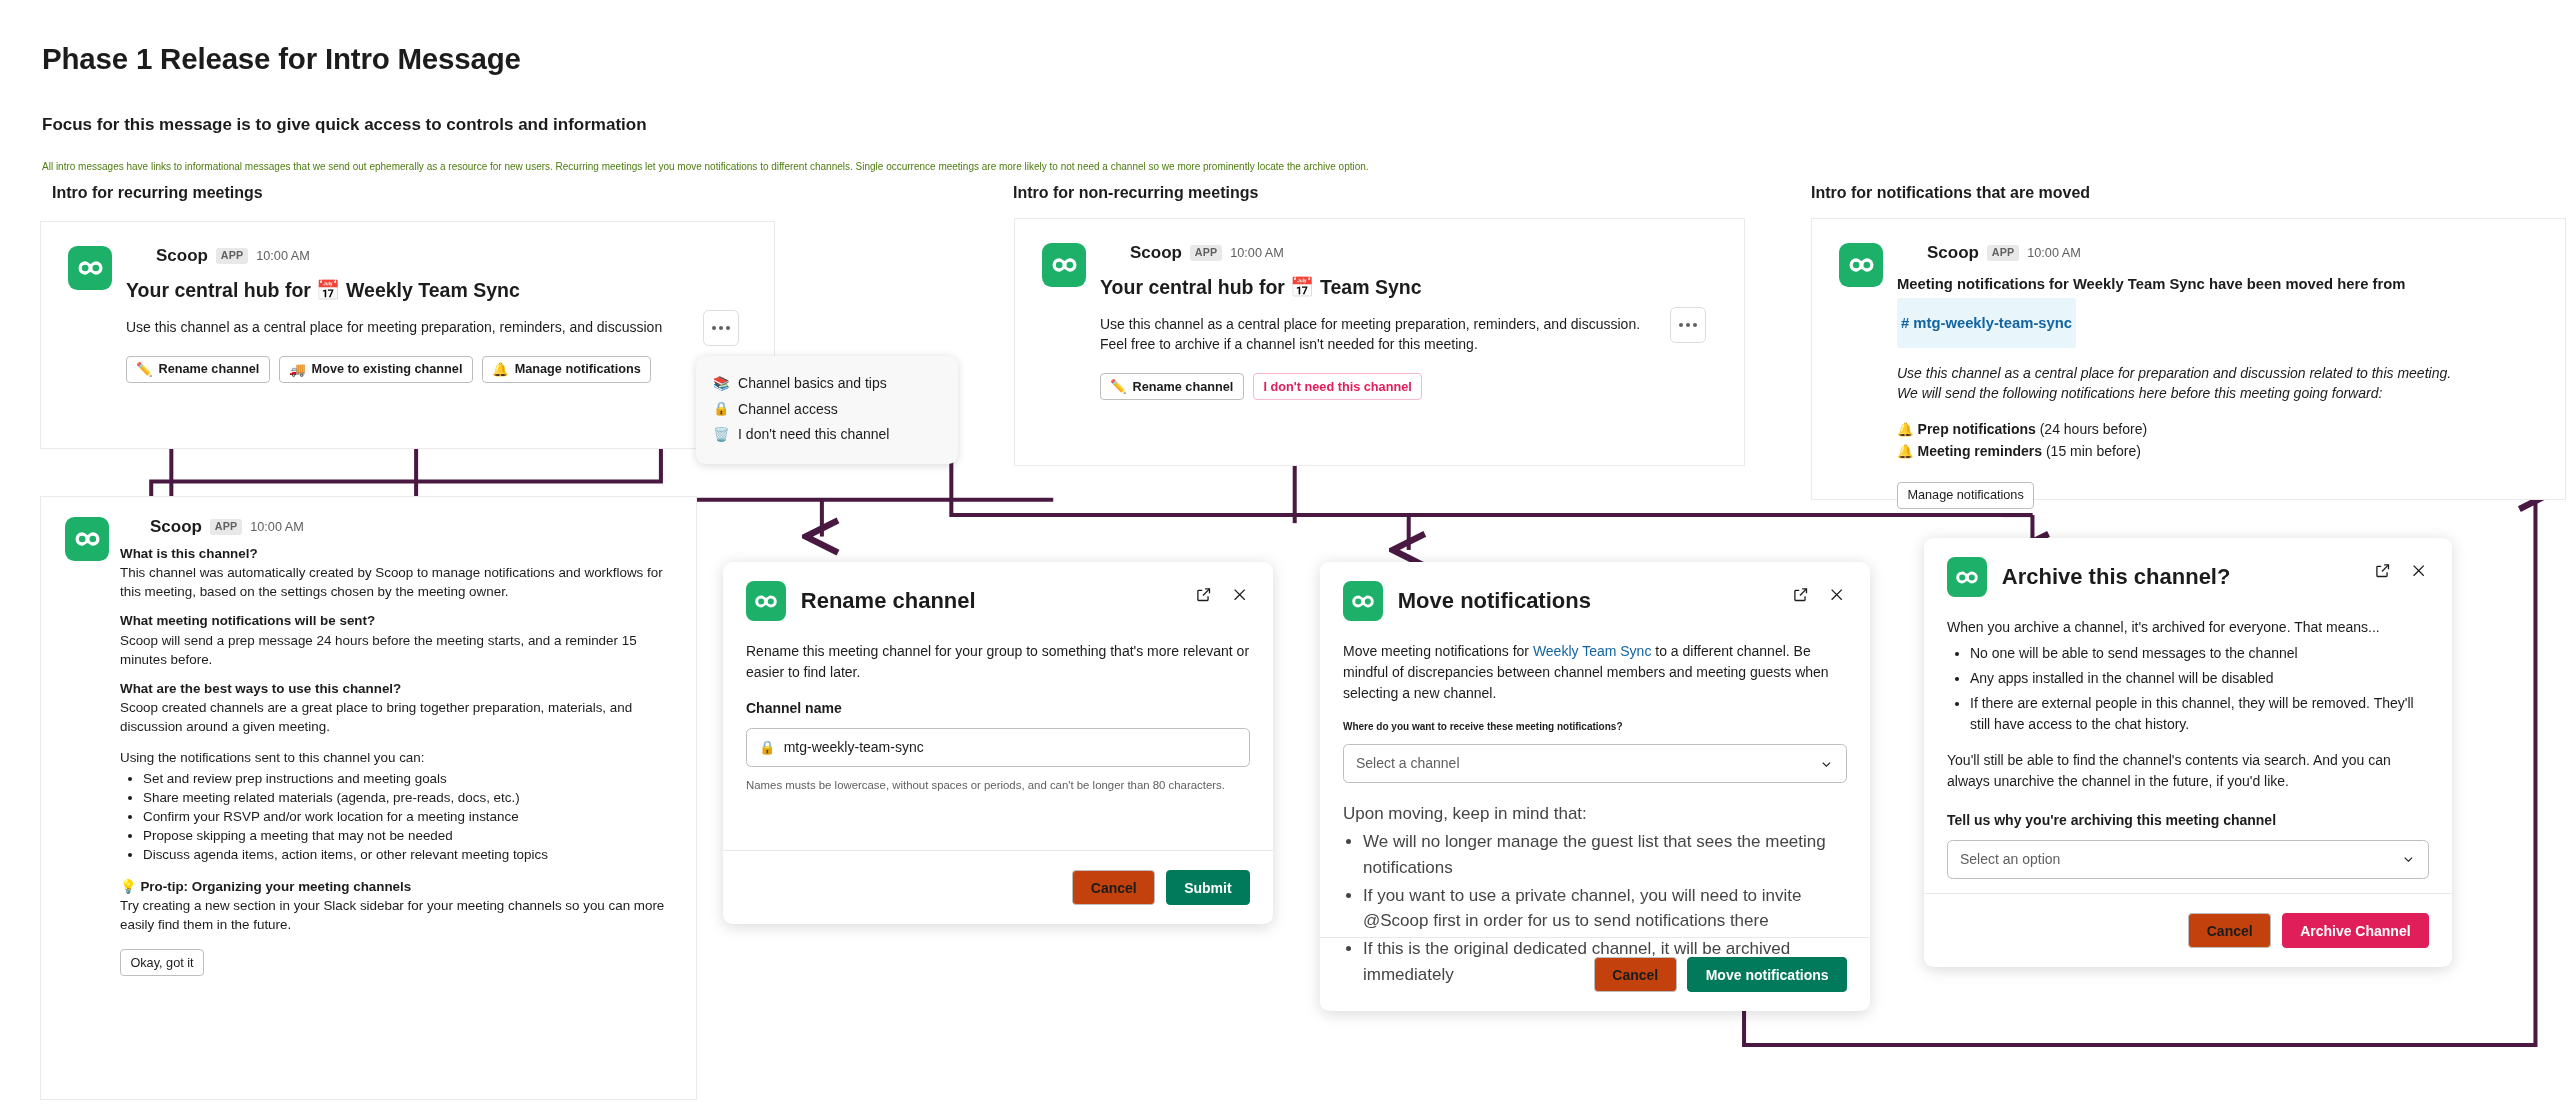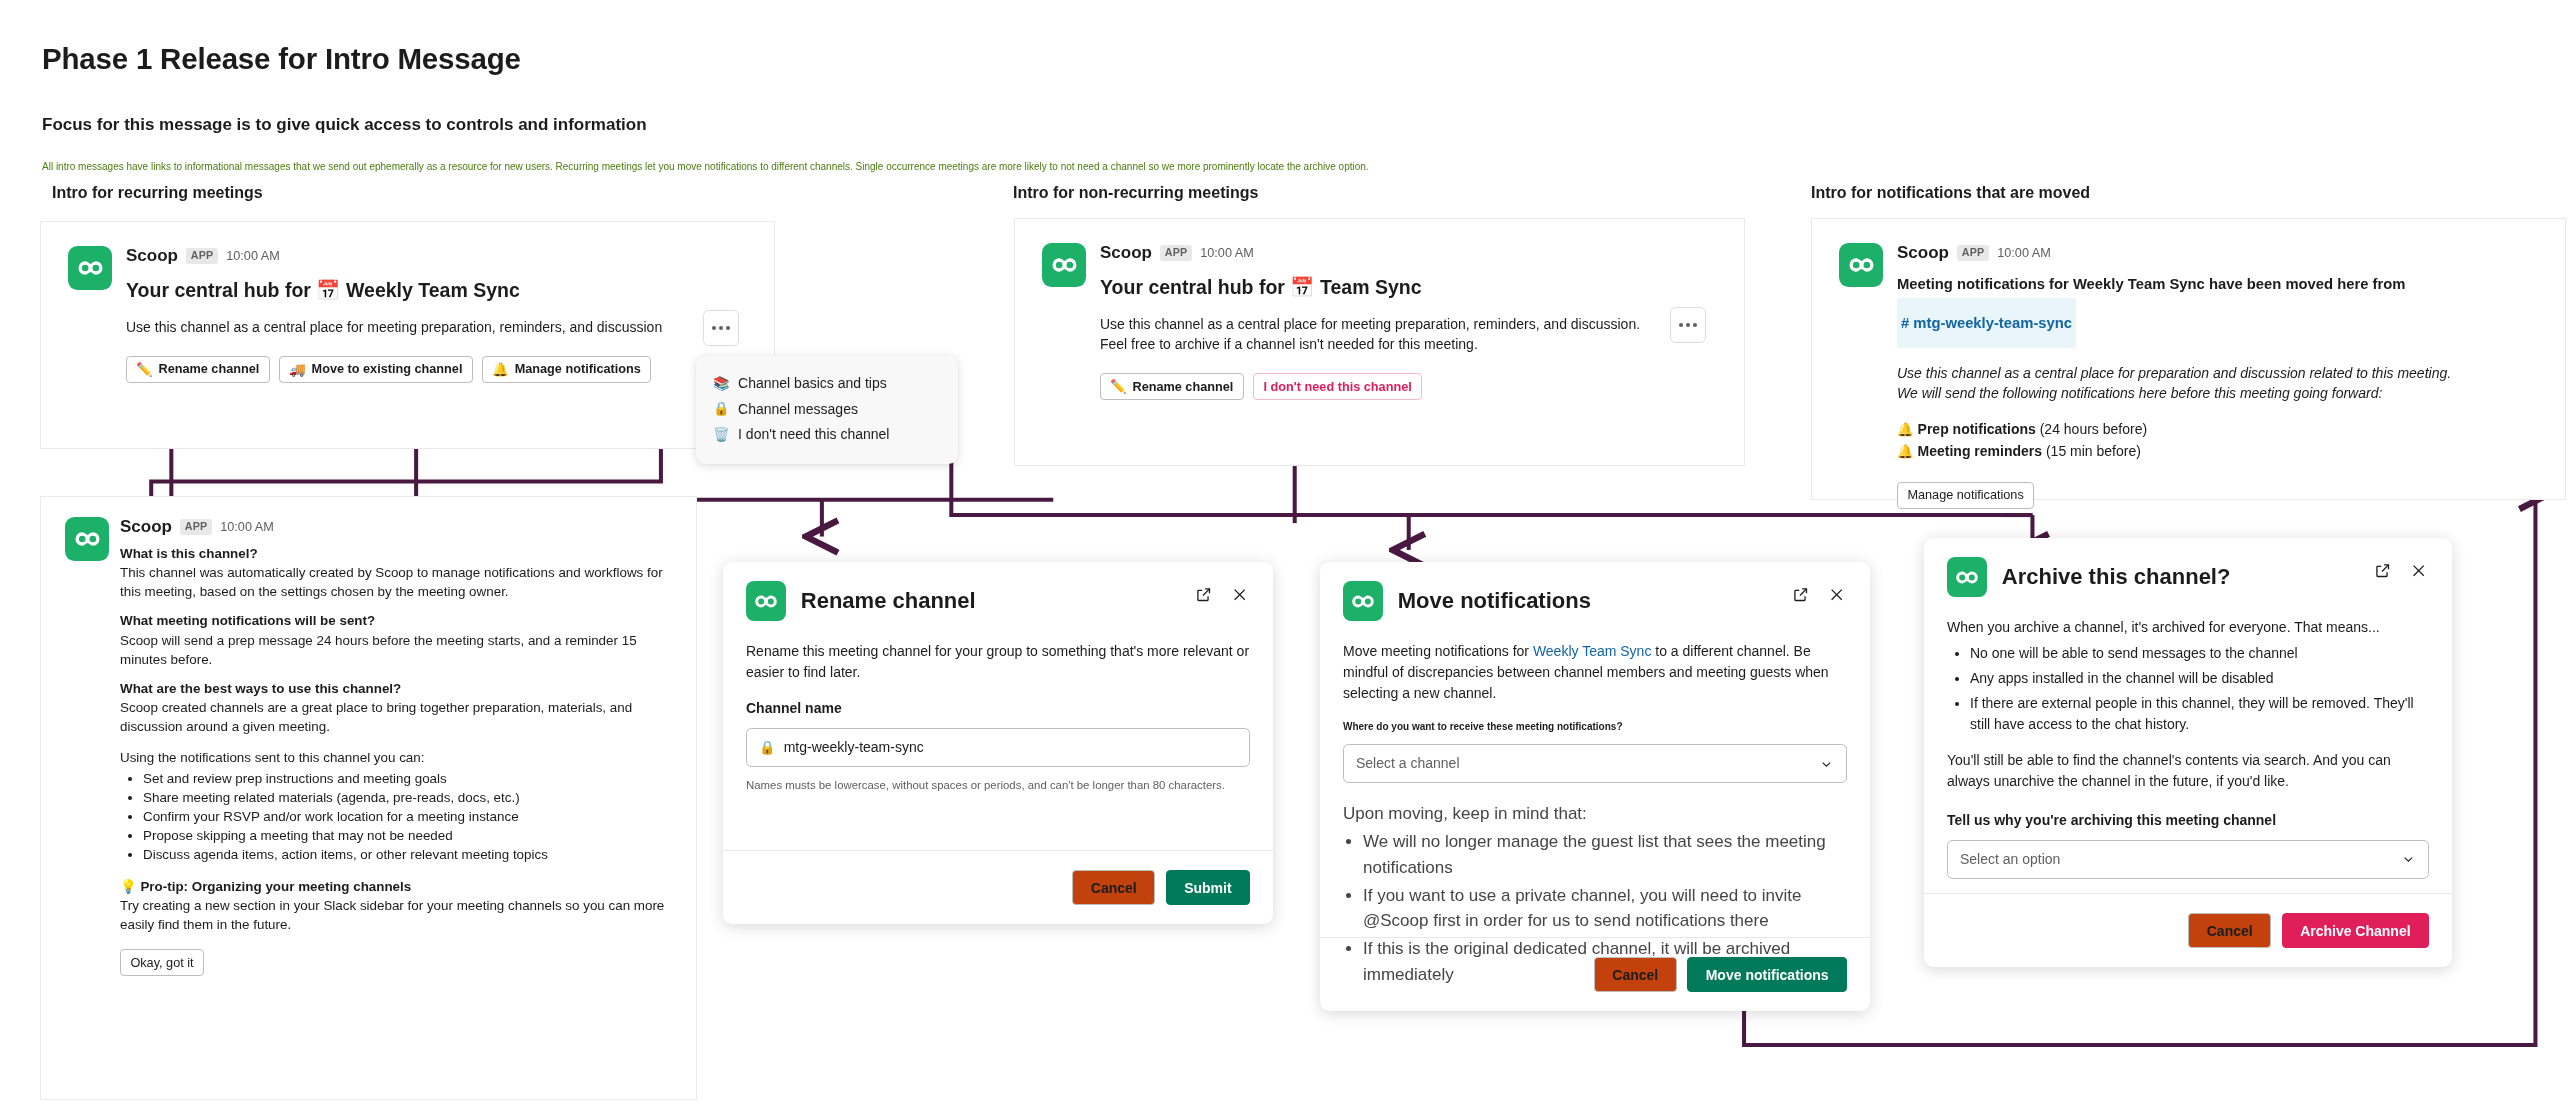--- a/index.html
+++ b/index.html
@@ -46,21 +46,21 @@
 
   
   .msg { position:relative; padding:24px 27px 20px 27px; }
   .avatar {
     position:absolute; left:27px; top:24px;
     width:44px; height:44px; border-radius:9.4px;
     background:#1DB069; display:flex; align-items:center; justify-content:center;
   }
   .avatar svg { display:block; }
   .msg-body { margin-left:58px; }
-  .msg-head { display:flex; align-items:center; gap:8px; height:20px; }
+  .msg-head { display:flex; align-items:center; gap:8px; height:20px;margin-left:30px; }
   .msg-author { font-size:17px; font-weight:700; color:#1d1c1d; }
   .app-badge {
     background:#e8e8e8; color:#616061; font-size:10.7px; font-weight:700;
     padding:1.3px 4.7px; border-radius:2.7px; letter-spacing:0.3px; line-height:1.25;
   }
   .msg-time { font-size:12.7px; color:#616061; }
   .msg-title {
     font-size:19.5px; font-weight:700; margin-top:12px; line-height:1.3;
   }
   .msg-text { font-size:14px; line-height:1.45; margin-top:13.4px; color:#1d1c1d; }
@@ -245,21 +245,21 @@
     <i></i>
 </div>
 
 <div id="ctx-menu">
   <div class="ctx-item">
     <span class="emoji">📚</span>
     <span>Channel basics and tips</span>
   </div>
   <div class="ctx-item">
     <span class="emoji">🔒</span>
-    <span>Channel messages</span>
+    <span>Channel access</span>
   </div>
   <div class="ctx-item">
     <span class="emoji">🗑️</span>
     <span>I don't need this channel</span>
   </div>
 </div>
 
 <div class="card" id="card-nonrec">
   <div class="msg">
     <div class="avatar">

